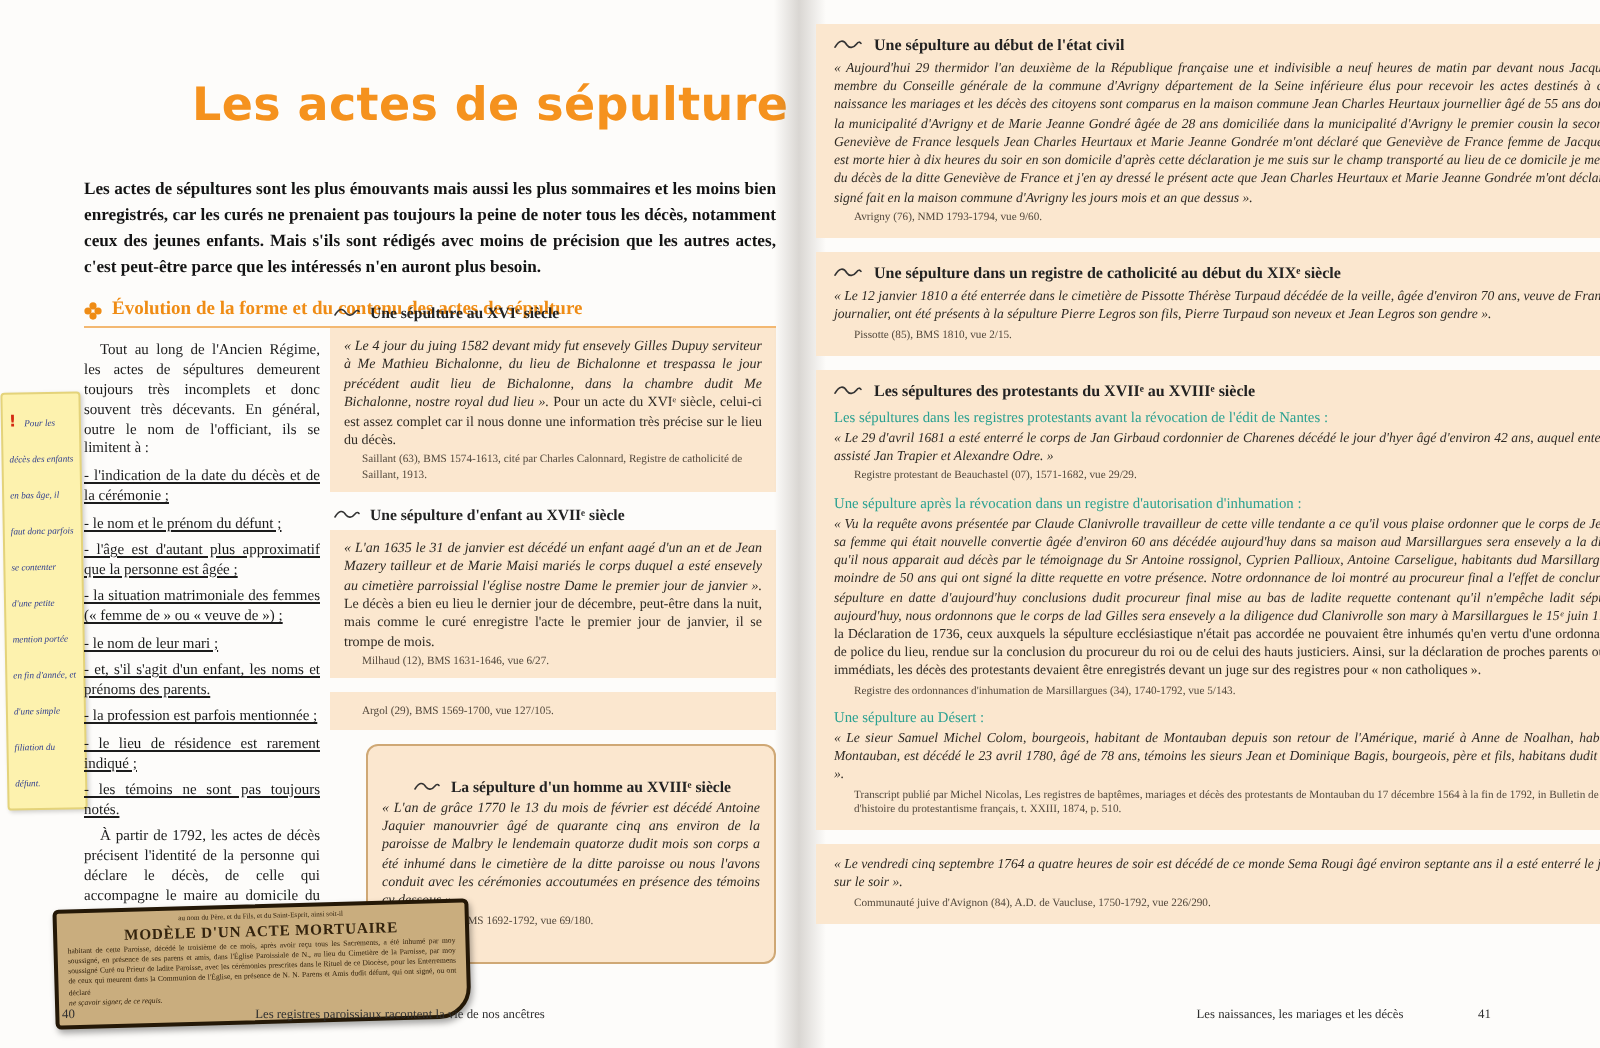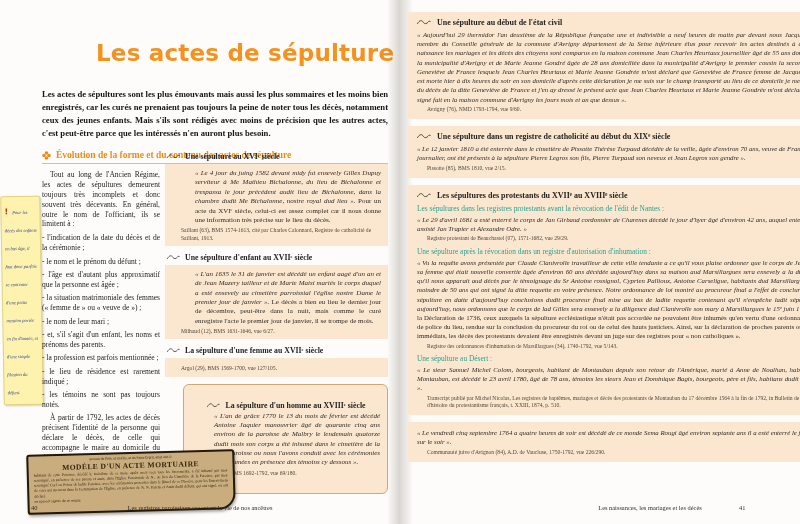--- a/index.html
+++ b/index.html
@@ -13,32 +13,32 @@
   #page-title { position:absolute; left:96px; top:40px; width:300px;
     font-family:"DejaVu Sans", sans-serif; font-weight:bold; font-size:23px; color:#f5921e; letter-spacing:.2px; }
   #intro { position:absolute; left:42px; top:88px; width:346px;
     font-weight:bold; font-size:8.6px; line-height:1.5; text-align:justify; color:#141414; }
   #section-header-left { position:absolute; left:42px; top:150px; width:346px;
     display:flex; align-items:center; gap:5px;
     font-weight:bold; font-size:9.5px; color:#ef8c15; border-bottom:1px solid #f3b871; padding-bottom:3px; }
   #main-col { position:absolute; left:42px; top:170px; width:118px;
     font-size:7.5px; line-height:1.32; text-align:justify; color:#1c1c1c; }
   #main-col .para { text-indent:8px; margin-bottom:4px; }
-  #main-col .bullet { margin-bottom:3.5px; }
+  #main-col .bullet { margin-bottom:3.5px;text-decoration:underline; }
 
   #margin-note { position:absolute; left:2px; top:196px; width:40px; min-height:160px;
     background:#fdf2ae; border:1px solid #e4d37a; border-radius:2px; transform:rotate(-1deg);
     padding:3px 3px 6px 3px; box-shadow:1px 1px 2px rgba(0,0,0,.18); }
   #margin-note .warn { color:#d42a12; font-weight:bold; font-size:8px; line-height:1; font-family:"DejaVu Sans",sans-serif; }
   #margin-note .note-text { font-size:4.6px; line-height:1.45; font-style:italic; color:#33418f; }
 
   #quotes-col { position:absolute; left:165px; top:152px; width:223px; }
   .lq-head { display:flex; align-items:center; gap:5px; font-weight:bold; font-size:7.8px; color:#232323; margin:0 0 3px 2px;text-align:center; }
   .lq-box { background:#fbe7cf; padding:5px 7px 4px 7px; margin-bottom:7px; }
-  .lq-text { font-size:7px; line-height:1.34; text-align:justify; color:#2e2a24;margin-left:23px; }
+  .lq-text { font-size:7px; line-height:1.34; text-align:justify; color:#2e2a24; }
   .quote-i { font-style:italic; }
   .lq-cite { font-size:5.6px; color:#52483c; margin:2px 0 0 9px; line-height:1.3; }
   #lq-sec-3 { width:205px; margin-left:18px; background:#fbe7cf; border:1px solid #cfa875; border-radius:6px; padding:16px 7px; }
   #lq-sec-3 .lq-head { justify-content:center; margin-bottom:2px; }
 
   #doc-image { position:absolute; left:27px; top:452px; width:208px; height:60px;
     background:#c9ad7e; border:2px solid #241807; border-radius:3px 3px 16px 3px; transform:rotate(-1.6deg);
     padding:2px 5px; overflow:hidden; box-shadow:1px 2px 3px rgba(0,0,0,.35); color:#33230e; }
   #doc-image .doc-top { font-size:3.6px; text-align:center; overflow:hidden; white-space:nowrap; }
   #doc-image .doc-title { font-size:7.6px; font-weight:bold; text-align:center; letter-spacing:.4px; margin:1px 0; }
@@ -122,26 +122,20 @@
       <span>Une sépulture d'enfant au XVIIᵉ siècle</span>
     </div>
     <div class="lq-box">
       <div class="lq-text">
         <span class="quote-i">« L'an 1635 le 31 de janvier est décédé un enfant aagé d'un an et de Jean Mazery tailleur et de Marie Maisi mariés le corps duquel a esté ensevely au cimetière parroissial l'église nostre Dame le premier jour de janvier ».</span>
         <span class="comment">Le décès a bien eu lieu le dernier jour de décembre, peut-être dans la nuit, mais comme le curé enregistre l'acte le premier jour de janvier, il se trompe de mois.</span>
       </div>
       <div class="lq-cite">Milhaud (12), BMS 1631-1646, vue 6/27.</div>
     </div>
 
-    <div class="lq-head">
-      <svg class="swash" width="13" height="7" viewBox="0 0 26 12">
-          <path d="M1,8 C5,1 9,1 12,6 C14,9 18,9 21,5 C22.5,3 24,3 25,4.5" stroke="#333" stroke-width="1.6" fill="none" stroke-linecap="round"></path>
-        </svg>
-      <span>La sépulture d'une femme au XVIIᵉ siècle</span>
-    </div>
     <div class="lq-box">
       <div class="lq-cite">Argol (29), BMS 1569-1700, vue 127/105.</div>
     </div>
 
     <div id="lq-sec-3">
       <div class="lq-head">
         <svg class="swash" width="13" height="7" viewBox="0 0 26 12">
             <path d="M1,8 C5,1 9,1 12,6 C14,9 18,9 21,5 C22.5,3 24,3 25,4.5" stroke="#333" stroke-width="1.6" fill="none" stroke-linecap="round"></path>
           </svg>
         <span>La sépulture d'un homme au XVIIIᵉ siècle</span>

